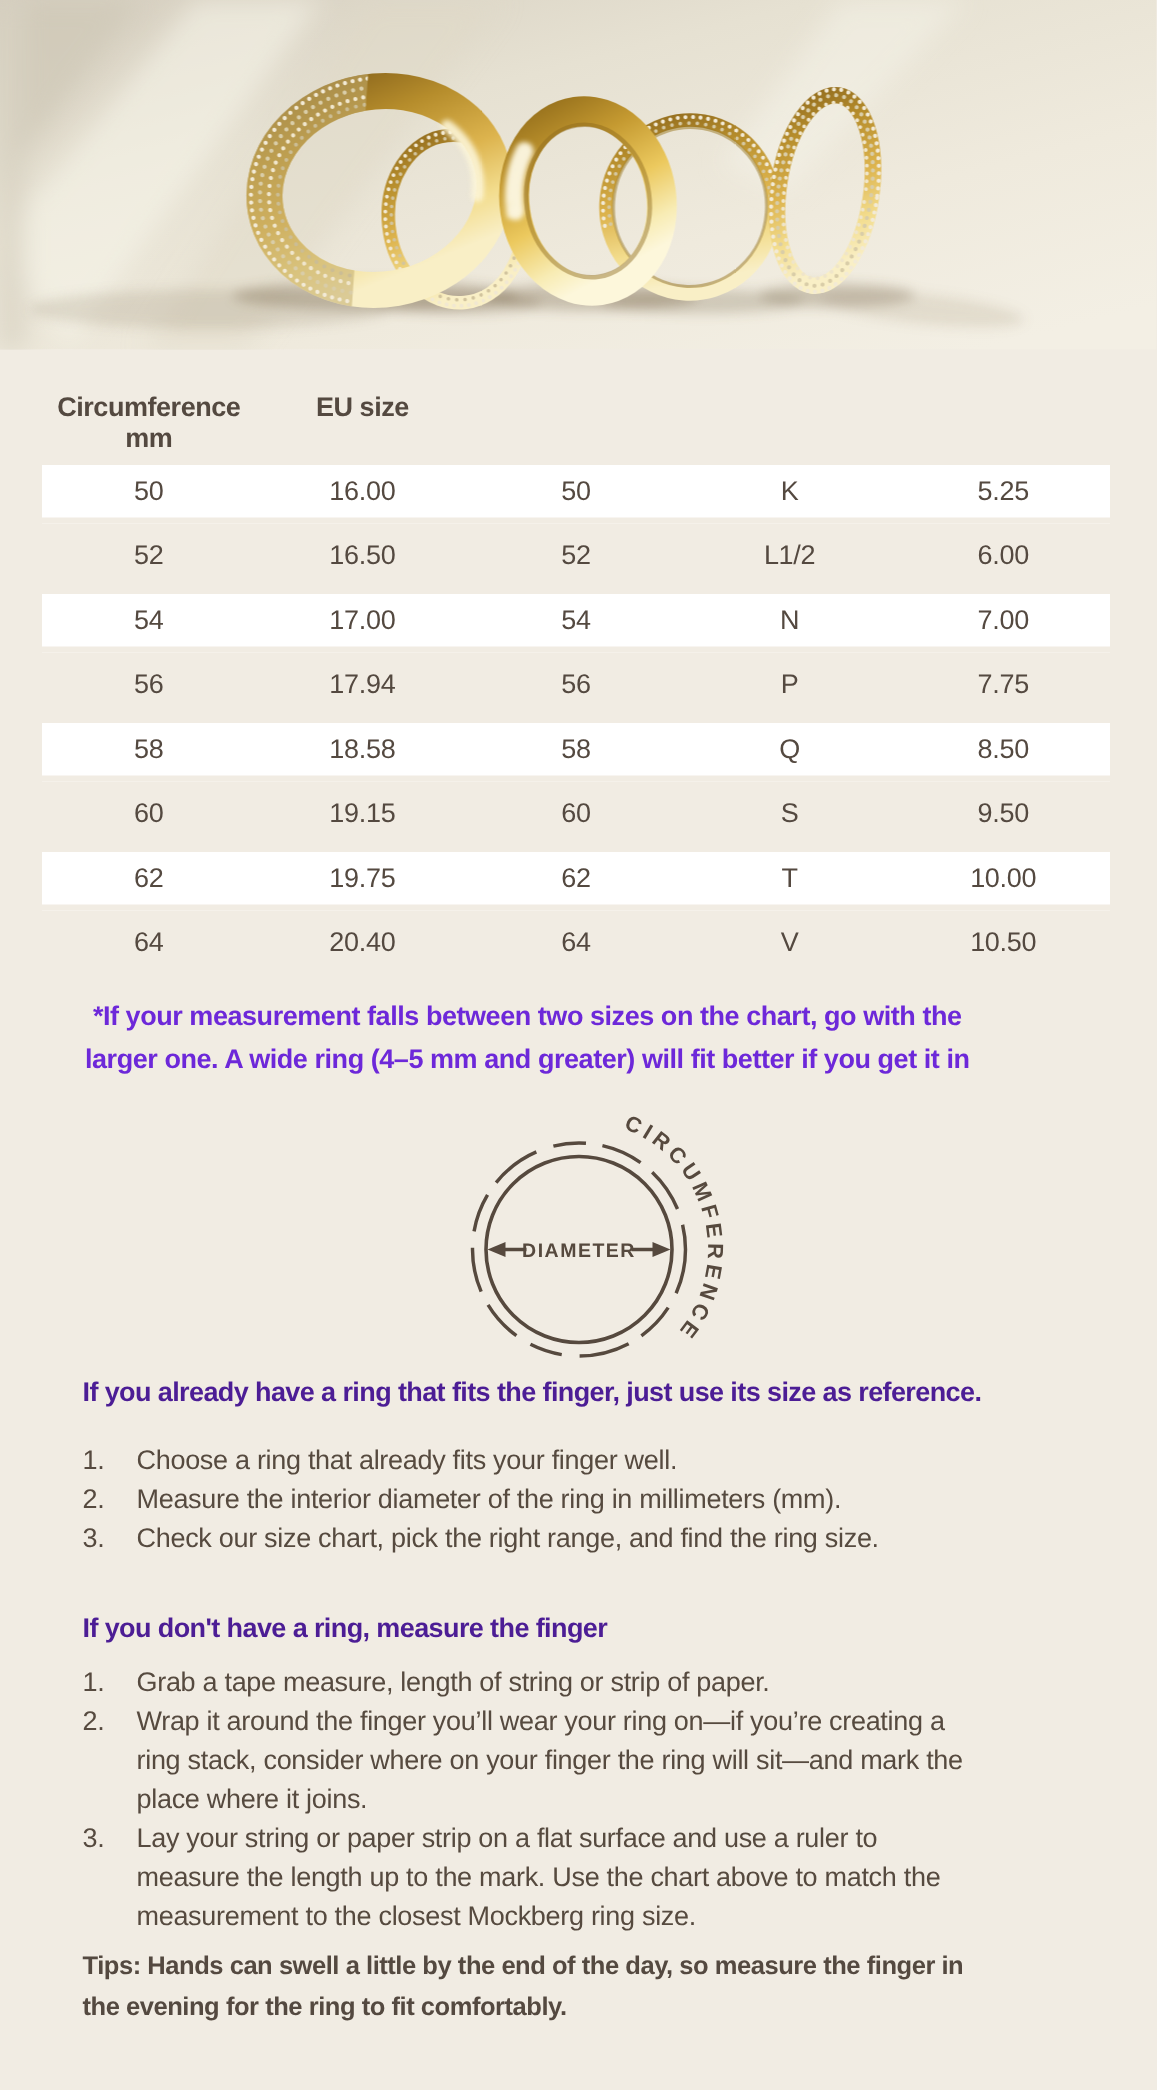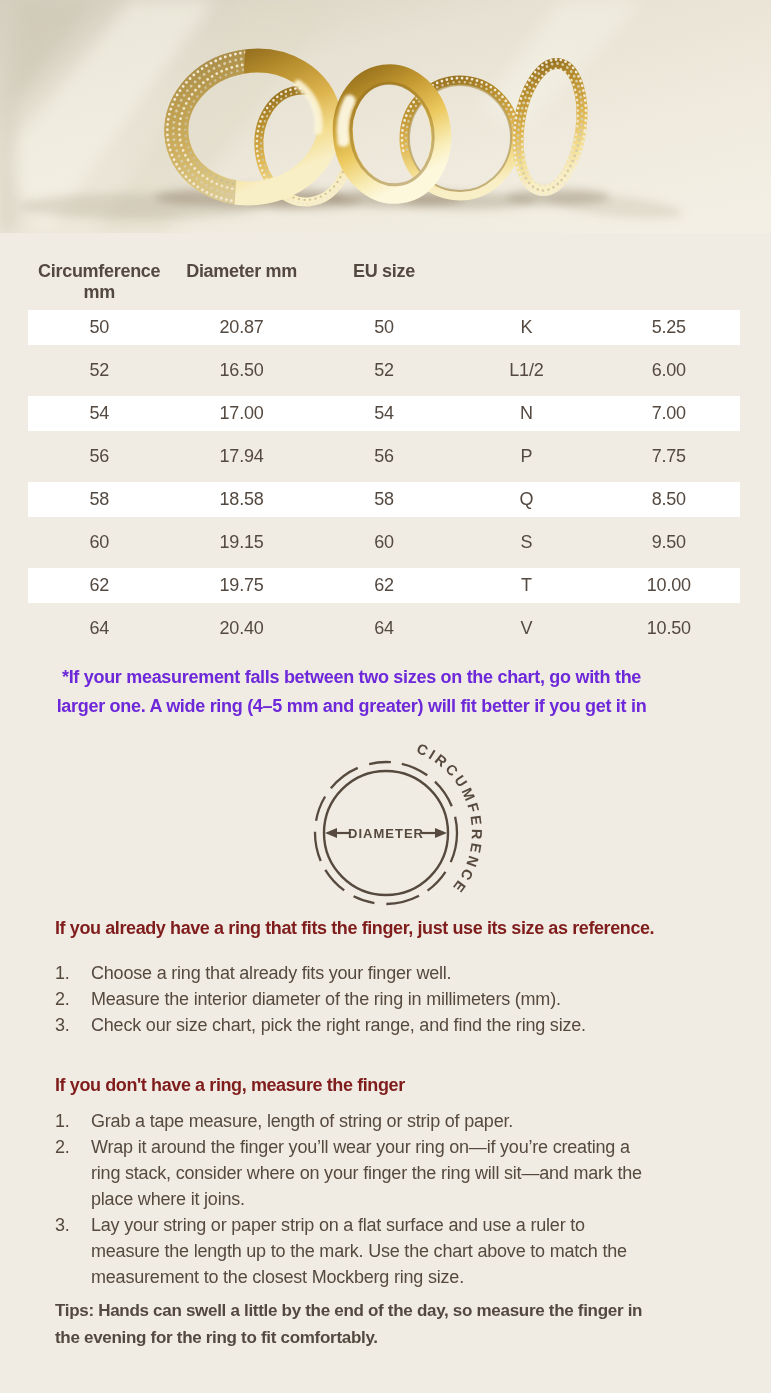--- a/index.html
+++ b/index.html
@@ -29,21 +29,21 @@
   .note{
     position:absolute;top:663px;left:0;width:703px;text-align:center;
     font-size:18px;font-weight:700;letter-spacing:-0.3px;line-height:29px;
     white-space:pre-line;color:#6d28d9;
   }
   
   .diagram{position:absolute;top:731px;left:0;width:771px;display:flex;justify-content:center;}
   
   .sec-heading{
     position:absolute;left:55px;width:700px;
-    font-size:18px;font-weight:700;letter-spacing:-0.4px;line-height:25px;color:#7f1d1d;
+    font-size:18px;font-weight:700;letter-spacing:-0.4px;line-height:25px;color:#4c1d95;
   }
   .h1pos{top:916px;}
   .h2pos{top:1063px;margin-top:10px;}
   .steps{position:absolute;left:55px;width:690px;}
   .l1pos{top:960px;}
   .l2pos{top:1108px;}
   .step{display:grid;grid-template-columns:36px 1fr;font-size:18px;letter-spacing:-0.2px;line-height:26px;}
   .step .txt{white-space:pre-line;}
   .tips{
     position:absolute;top:1297px;left:55px;width:690px;
@@ -151,28 +151,27 @@
     <ellipse cx="550" cy="127" rx="31" ry="64" fill="none" stroke="url(#gold1)" stroke-width="11"></ellipse>
     <ellipse cx="550" cy="127" rx="35" ry="68" fill="none" stroke="#f2ead6" stroke-width="2.8" stroke-linecap="round" stroke-dasharray="0 5"></ellipse>
     <ellipse cx="550" cy="127" rx="31" ry="64" fill="none" stroke="#d9cda8" stroke-width="2.8" stroke-linecap="round" stroke-dasharray="0 5.5" stroke-dashoffset="2.2"></ellipse>
     <ellipse cx="550" cy="127" rx="27" ry="59" fill="none" stroke="#efe5ca" stroke-width="2.6" stroke-linecap="round" stroke-dasharray="0 5.2" stroke-dashoffset="1.2"></ellipse>
   </g>
 </svg>
 </div>
 
 <div class="chart-head">
     <span class="hcell">Circumference mm</span>
-    <span class="hcell">Diameter mm</span>
     <span class="hcell">EU size</span>
   </div>
 
 <div class="chart-body">
     <div class="chart-row">
     <span class="cell">50</span>
-    <span class="cell">20.87</span>
+    <span class="cell">16.00</span>
     <span class="cell">50</span>
     <span class="cell">K</span>
     <span class="cell">5.25</span>
   </div>
     <div class="chart-row">
     <span class="cell">52</span>
     <span class="cell">16.50</span>
     <span class="cell">52</span>
     <span class="cell">L1/2</span>
     <span class="cell">6.00</span>

